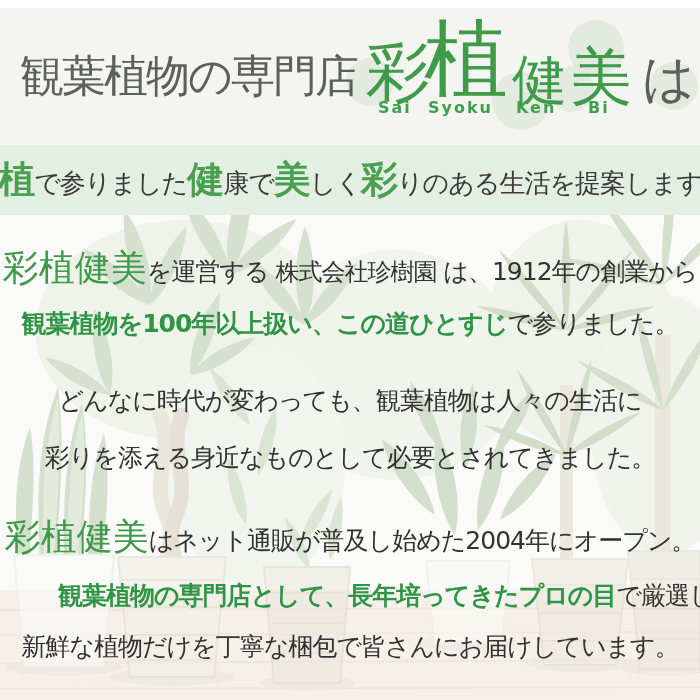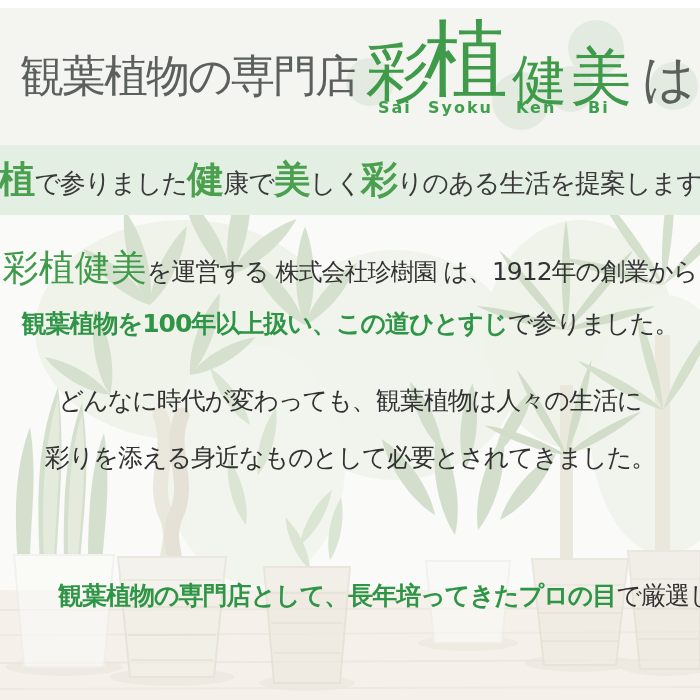--- a/index.html
+++ b/index.html
@@ -196,16 +196,18 @@
         <line x1="638" y1="424" x2="700" y2="424" stroke="#c9c0aa" stroke-width="2"></line>
       </g>
 
       <rect width="700" height="493" fill="#ffffff" opacity="0.46"></rect>
     </svg>
 
     <div class="bodyline bl1"><span class="seg seg-brand">彩植健美</span><span class="seg seg-dark">を運営する </span><span class="seg seg-darksmall">株式会社珍樹園</span><span class="seg seg-dark"> は、1912年の創業から</span></div>
     <div class="bodyline bl2"><span class="seg seg-greenbold">観葉植物を100年以上扱い、この道ひとすじ</span><span class="seg seg-dark">で参りました。</span></div>
     <div class="bodyline bl3"><span class="seg seg-dark">どんなに時代が変わっても、観葉植物は人々の生活に</span></div>
     <div class="bodyline bl4"><span class="seg seg-dark">彩りを添える身近なものとして必要とされてきました。</span></div>
+    <div class="bodyline bl5"><span class="seg seg-brand">彩植健美</span><span class="seg seg-dark">はネット通販が普及し始めた2004年にオープン。</span></div>
     <div class="bodyline bl6"><span class="seg seg-greenbold">観葉植物の専門店として、長年培ってきたプロの目</span><span class="seg seg-dark">で厳選した</span></div>
+    <div class="bodyline bl7"><span class="seg seg-dark">新鮮な植物だけを丁寧な梱包で皆さんにお届けしています。</span></div>
   </div>
 
 </div>
 
 </body></html>

